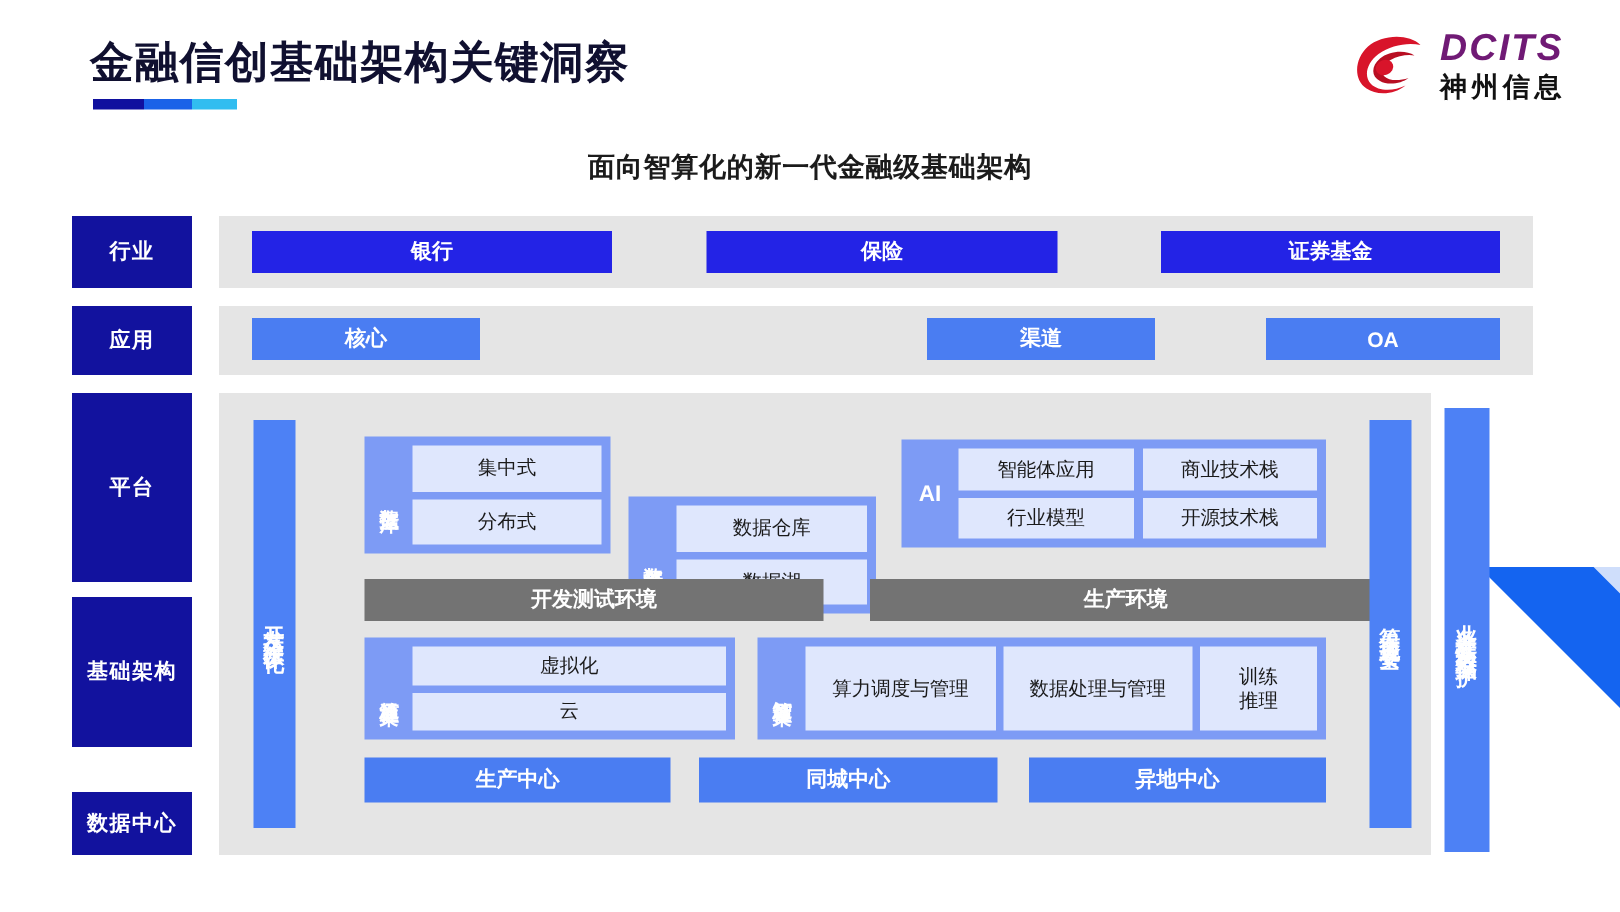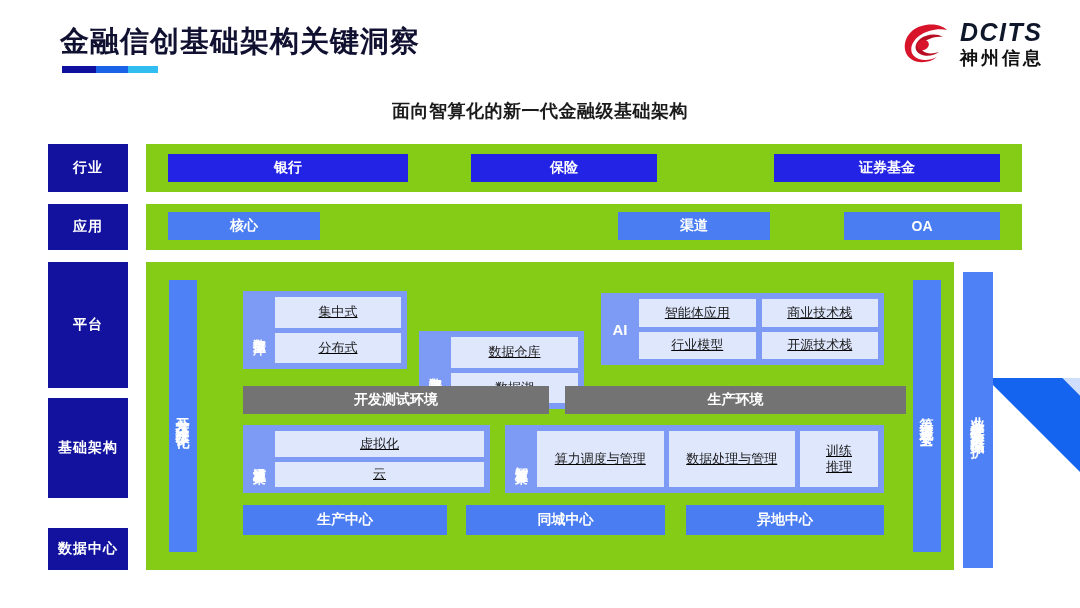--- a/index.html
+++ b/index.html
@@ -24,48 +24,48 @@
   .title{position:absolute;left:60px;top:22px;font-size:29px;font-weight:bold;color:#101030;letter-spacing:1px;}
   .title-bar{position:absolute;left:62px;top:66px;display:flex;height:7px;width:96px;}
   .title-bar span{display:block;height:100%;}
   .tb1{width:34px;background:#10109e;}
   .tb2{width:32px;background:#1a62e8;}
   .tb3{width:30px;background:#31bdf0;}
 
   .logo{position:absolute;right:36px;top:20px;display:flex;align-items:center;gap:9px;}
   .logo-mark{width:48px;height:46px;flex:0 0 auto;}
   .logo-text{display:flex;flex-direction:column;line-height:1;}
-  .logo-en{font-size:25px;font-weight:bold;color:#0f172a;letter-spacing:1.5px;font-style:italic;}
+  .logo-en{font-size:25px;font-weight:bold;color:#701a75;letter-spacing:1.5px;font-style:italic;}
   .logo-cn{font-size:18px;font-weight:bold;color:#111;letter-spacing:3px;margin-top:4px;}
 
   .subtitle{position:absolute;left:0;right:0;top:99px;text-align:center;font-size:18px;font-weight:bold;color:#1b1b1b;letter-spacing:.5px;}
 
   
   .rail{position:absolute;left:48px;width:80px;background:#12129e;color:#fff;
         display:flex;align-items:center;justify-content:center;font-size:14px;font-weight:bold;letter-spacing:1px;}
 
   
-  .card{position:absolute;background:#84cc16;}
+  .card{position:absolute;background:#e5e5e5;}
 
   .chip{display:flex;align-items:center;justify-content:center;color:#fff;font-weight:bold;text-align:center;}
   .chip-ind{background:#2323e6;font-size:14px;height:28px;}
   .chip-app{background:#4a7df2;font-size:14px;height:28px;}
   .chip-dc{background:#4a7df2;font-size:14px;height:30px;}
   .bar-env{background:#737373;font-size:14px;height:28px;color:#fff;}
 
   
   .vcol{background:#4d81f5;color:#fff;font-weight:bold;font-size:14px;
         display:flex;align-items:center;justify-content:center;
         writing-mode:vertical-rl;text-orientation:upright;letter-spacing:3px;}
 
   
   .group{position:absolute;background:#7d9bf5;display:flex;align-items:stretch;padding:6px;box-sizing:border-box;gap:6px;}
   .group-lbl{color:#fff;font-weight:bold;font-size:13px;display:flex;align-items:center;justify-content:center;
              writing-mode:vertical-rl;text-orientation:upright;letter-spacing:1px;flex:0 0 auto;width:20px;}
-  .group-body{flex:1;display:flex;flex-direction:column;gap:5px;text-decoration:underline;}
+  .group-body{flex:1;display:flex;flex-direction:column;gap:5px;}
   .group-row{flex:1;display:flex;gap:6px;}
   .inner{flex:1;background:#dfe7fd;color:#1a1a1a;font-size:13px;
          display:flex;align-items:center;justify-content:center;text-align:center;line-height:1.25;}
   .ai-tag{color:#fff;font-weight:bold;font-size:15px;display:flex;align-items:center;justify-content:center;width:26px;flex:0 0 auto;}
 </style>
 </head>
 <body>
 
 <div class="slide">
 
@@ -99,21 +99,21 @@
   <div class="subtitle">面向智算化的新一代金融级基础架构</div>
 
   <div class="rail" style="top:144px;height:48px;">行业</div>
   <div class="rail" style="top:204px;height:46px;">应用</div>
   <div class="rail" style="top:262px;height:126px;">平台</div>
   <div class="rail" style="top:398px;height:100px;">基础架构</div>
   <div class="rail" style="top:528px;height:42px;">数据中心</div>
 
   <div class="card" style="left:146px;top:144px;width:876px;height:48px;">
     <div class="chip chip-ind" style="position:absolute;left:22px;top:10px;width:240px;">银行</div>
-    <div class="chip chip-ind" style="position:absolute;left:325px;top:10px;width:186px;">保险</div>
+    <div class="chip chip-ind" style="position:absolute;left:325px;top:10px;width:234px;">保险</div>
     <div class="chip chip-ind" style="position:absolute;left:628px;top:10px;width:226px;">证券基金</div>
   </div>
 
   <div class="card" style="left:146px;top:204px;width:876px;height:46px;">
     <div class="chip chip-app" style="position:absolute;left:22px;top:8px;width:152px;">核心</div>
     <div class="chip chip-app" style="position:absolute;left:472px;top:8px;width:152px;">渠道</div>
     <div class="chip chip-app" style="position:absolute;left:698px;top:8px;width:156px;">OA</div>
   </div>
 
   <div class="card" style="left:146px;top:262px;width:808px;height:308px;"></div>
@@ -144,21 +144,21 @@
         <div class="inner">商业技术栈</div>
       </div>
       <div class="group-row">
         <div class="inner">行业模型</div>
         <div class="inner">开源技术栈</div>
       </div>
     </div>
   </div>
 
   <div class="chip bar-env" style="position:absolute;left:243px;top:386px;width:306px;">开发测试环境</div>
-  <div class="chip bar-env" style="position:absolute;left:565px;top:386px;width:341px;">生产环境</div>
+  <div class="chip bar-env" style="position:absolute;left:580px;top:386px;width:341px;">生产环境</div>
 
   <div class="group" style="left:243px;top:425px;width:247px;height:68px;">
     <div class="group-lbl">通算框架</div>
     <div class="group-body">
       <div class="inner">虚拟化</div>
       <div class="inner">云</div>
     </div>
   </div>
 
   <div class="group" style="left:505px;top:425px;width:379px;height:68px;">

